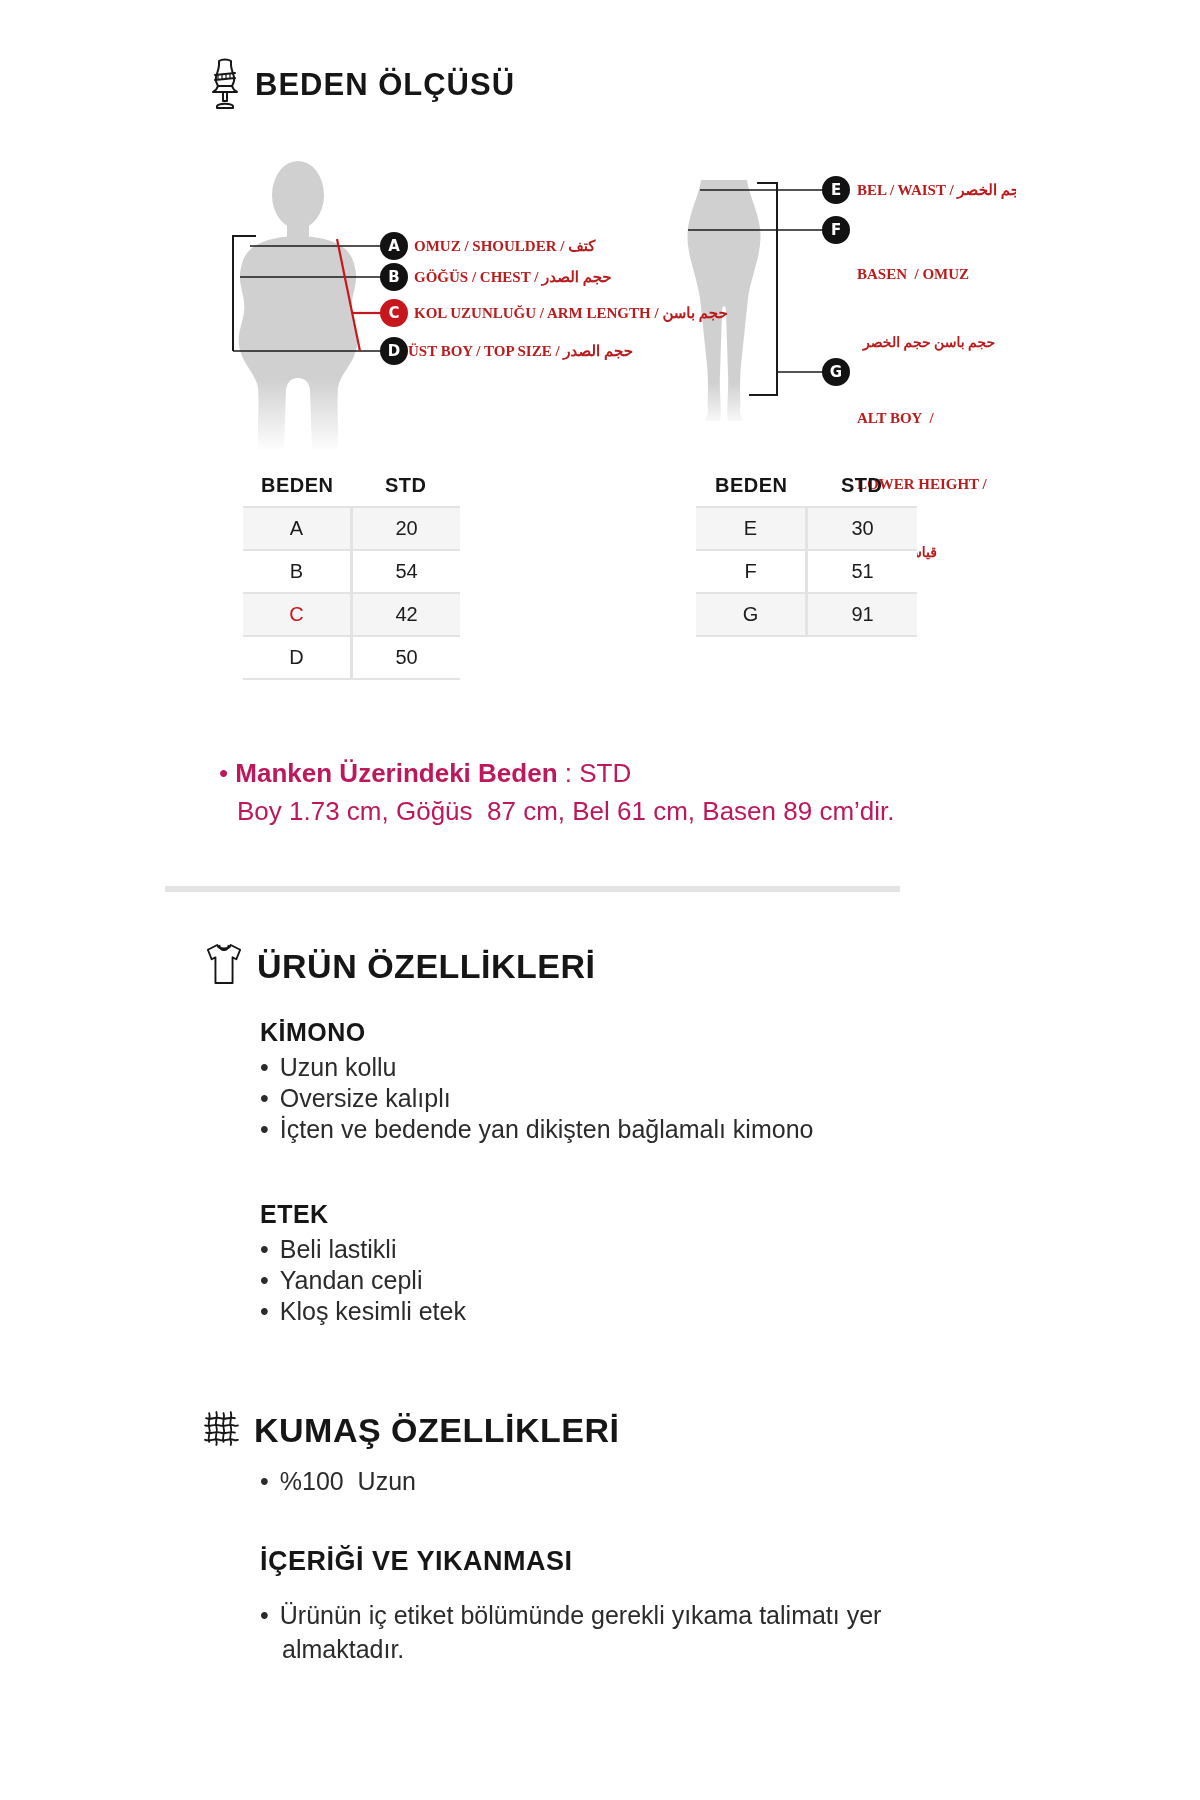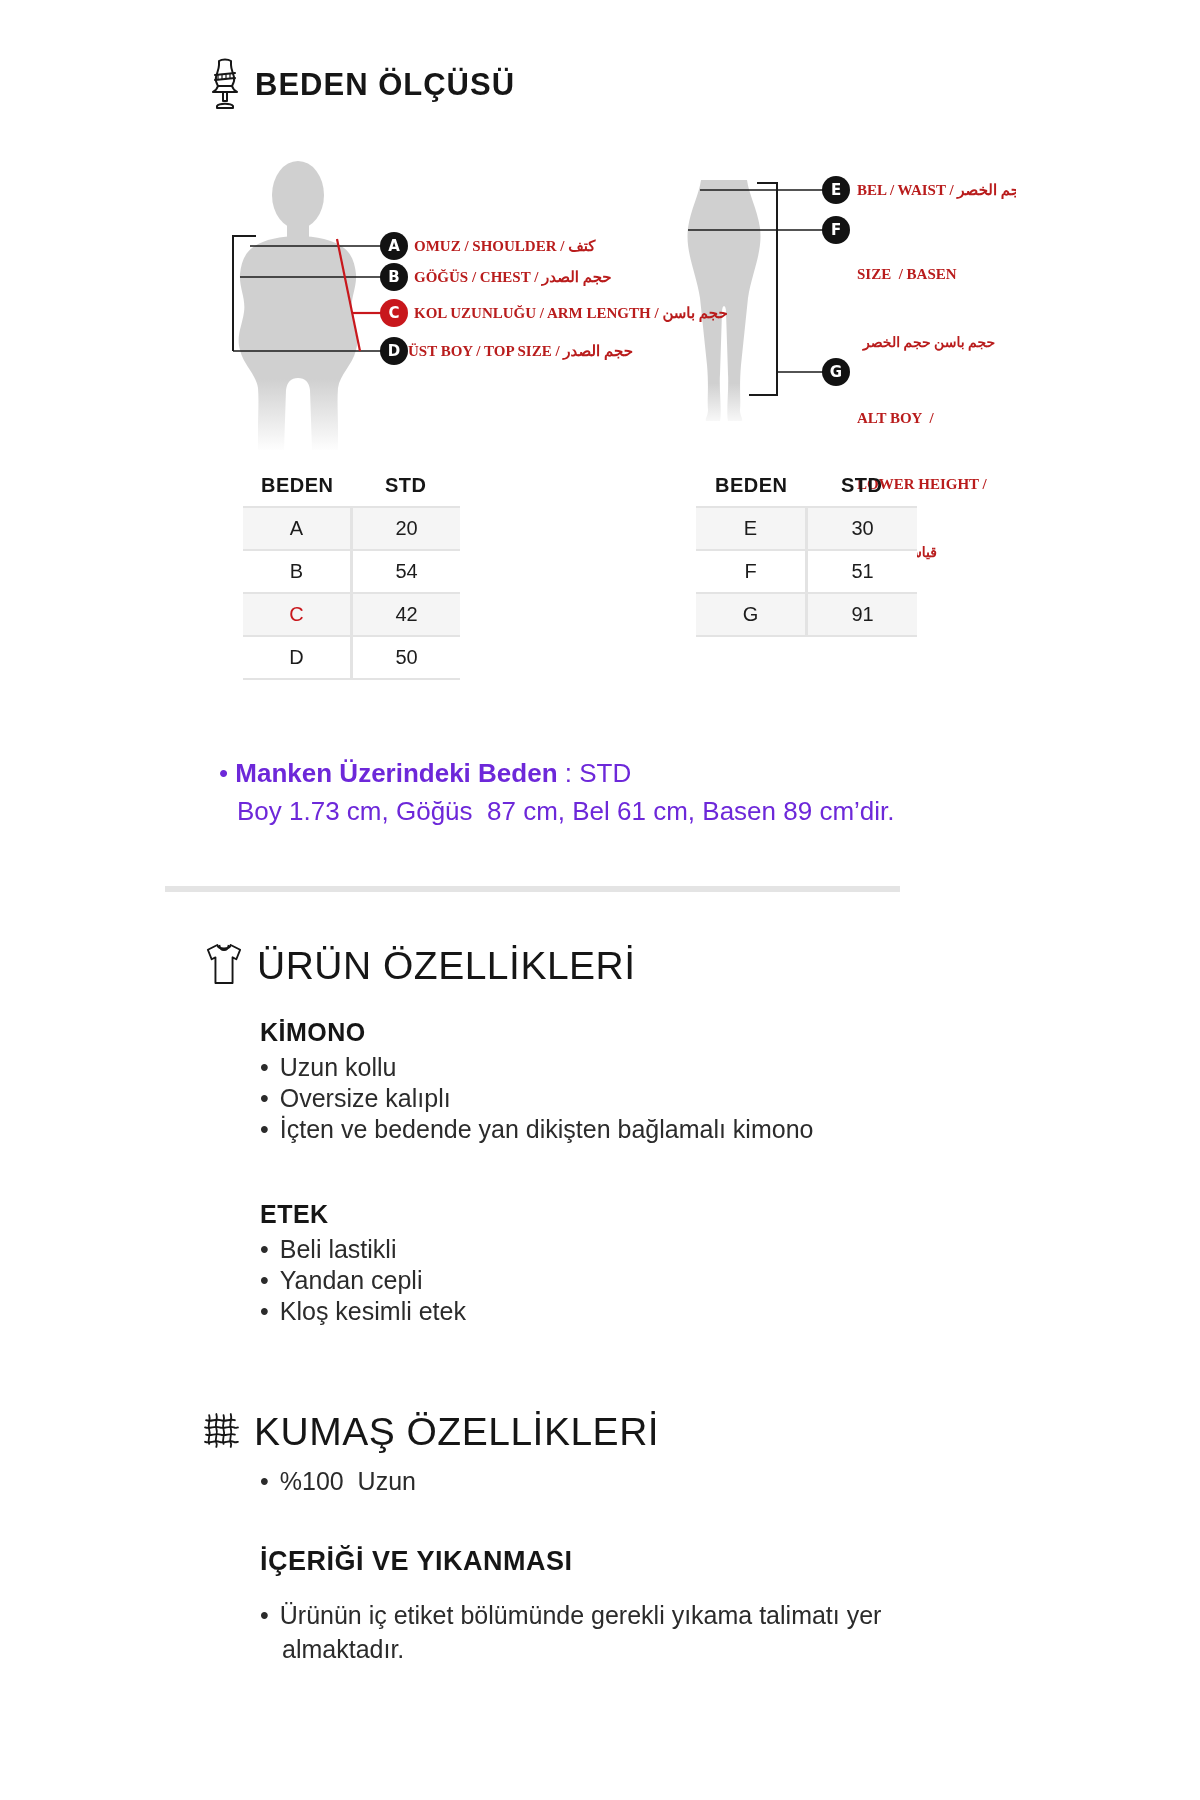--- a/index.html
+++ b/index.html
@@ -30,31 +30,31 @@
   .thead{display:flex;height:42px;align-items:center;}
   .th{flex:1;text-align:center;font-weight:bold;font-size:20px;letter-spacing:0.5px;}
   .tbody{border-top:2px solid #e3e3e3;}
   .trow{display:flex;height:41px;align-items:center;border-bottom:2px solid #e3e3e3;background:#ffffff;}
   .trow.alt{background:#f5f5f5;}
   .td{flex:1;text-align:center;font-size:20px;color:#1c1c1c;}
   .td.size{border-right:3px solid #e3e3e3;align-self:stretch;line-height:41px;}
   .td.red{color:#c8171c;}
 
   
-  #model-info{position:absolute;left:219px;top:756px;font-size:26px;line-height:34px;color:#6d28d9;}
+  #model-info{position:absolute;left:219px;top:756px;font-size:26px;line-height:34px;color:#be185d;}
   #model-info .b{font-weight:bold;}
   #model-info .pre{white-space:pre;}
   #model-info .detail{margin-left:18px;margin-top:4px;white-space:pre-wrap;}
 
   
   .divider{position:absolute;left:165px;top:886px;width:735px;height:6px;background:#e4e4e4;}
 
   
   .sec-head{position:absolute;display:flex;align-items:center;gap:14px;}
-  .sec-head .txt{font-size:39px;font-weight:normal;letter-spacing:0.5px;white-space:pre;}
+  .sec-head .txt{font-size:34px;font-weight:bold;letter-spacing:0.5px;white-space:pre;}
   #feat-head{left:205px;top:942px;}
   #fabric-head{left:203px;top:1410px;}
   .group-title{position:absolute;font-size:25px;font-weight:bold;letter-spacing:0.5px;}
   .items{position:absolute;font-size:25px;line-height:31px;color:#2b2b2b;}
   .items .li{padding-left:22px;text-indent:-22px;white-space:pre-wrap;}
   .items .li::before{content:"\2022";margin-right:11px;color:#2b2b2b;}
   #care-head{position:absolute;left:260px;top:1546px;font-size:27px;font-weight:bold;letter-spacing:0.5px;}
   #care-items{left:260px;top:1598px;width:660px;line-height:34px;}
 </style>
 </head>
@@ -136,21 +136,21 @@
     <div class="badge" style="left:822px;top:36px">E</div>
     <div class="badge" style="left:822px;top:76px">F</div>
     <div class="badge" style="left:822px;top:218px">G</div>
 
     <div class="dlabel" style="left:414px;top:95px">OMUZ / SHOULDER / كتف</div>
     <div class="dlabel" style="left:414px;top:126px">GÖĞÜS / CHEST / حجم الصدر</div>
     <div class="dlabel" style="left:414px;top:162px">KOL UZUNLUĞU / ARM LENGTH / حجم باسن</div>
     <div class="dlabel" style="left:408px;top:200px">ÜST BOY / TOP SIZE / حجم الصدر</div>
     <div class="dlabel" style="left:857px;top:39px">BEL / WAIST / حجم الخصر</div>
     <div class="dlabel" style="left:857px;top:79px">
-      <span class="l2">SIZE  / BASEN</span>
+      <span class="l2">BASEN  / OMUZ</span>
       <span class="sub ar">حجم باسن حجم الخصر</span>
     </div>
     <div class="dlabel" style="left:857px;top:223px">
       <span class="l2">ALT BOY  /</span>
       <span class="l2">LOWER HEIGHT /</span>
       <span class="sub ar" style="padding-left:2px">قياس الارتفاع</span>
     </div>
   </div>
 
   <div class="stable" id="table-left">

